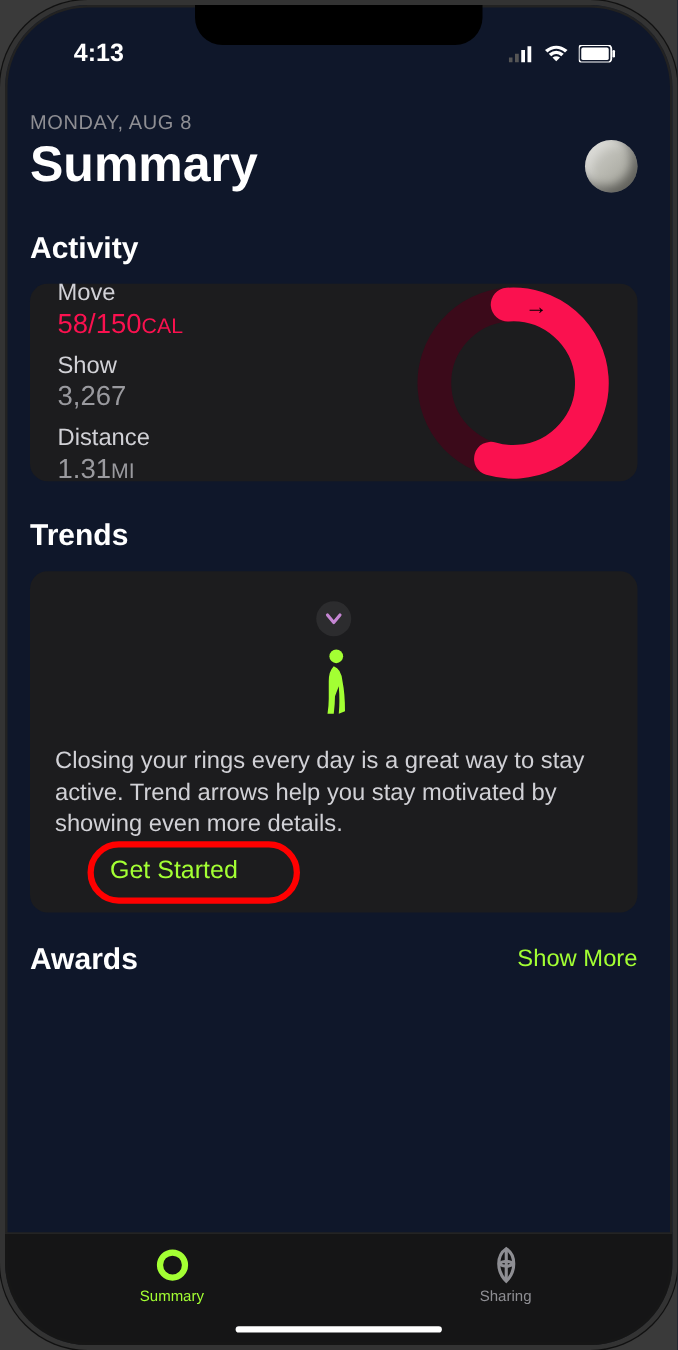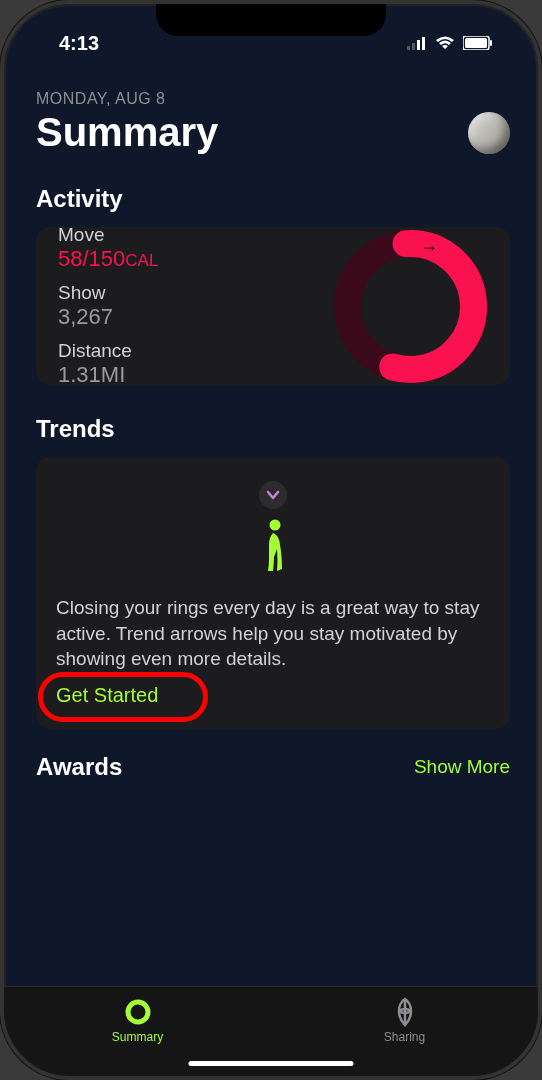--- a/index.html
+++ b/index.html
@@ -17,55 +17,55 @@
       position:absolute; top:0; left:50%; transform:translateX(-50%);
       width:230px; height:32px; background:#000; border-radius:0 0 22px 22px;
       z-index:10;
     }
     .status-bar {
       display:flex; justify-content:space-between; align-items:center;
       padding:18px 45px 0 55px; height:60px; color:#fff;
     }
     .time { font-size:20px; font-weight:600; }
     .status-right { display:flex; gap:8px; align-items:center; }
-    .content { padding:26px 28px 0 32px; color:#fff; height:calc(100% - 60px - 90px); overflow:hidden;}
+    .content { padding:26px 28px 0 20px; color:#fff; height:calc(100% - 60px - 90px); overflow:hidden;}
     .date { color:#8e8e93; font-size:16px; font-weight:500; letter-spacing:0.5px;}
     .header-row { display:flex; justify-content:space-between; align-items:center; margin-top:2px;}
     .title { font-size:40px; font-weight:700; }
     .avatar {
       width:42px; height:42px; border-radius:50%;
       background:linear-gradient(135deg,#d5d5d0,#9a9a90);
       box-shadow:inset -5px -5px 8px rgba(0,0,0,0.4), inset 5px 5px 8px rgba(255,255,255,0.3);
     }
     .section { margin-top:30px;}
     .section-title { font-size:24px; font-weight:700; margin-bottom:14px;}
     .card { background:#1c1c1e; border-radius:14px; padding:22px 22px; }
     .activity-card { display:flex; justify-content:space-between; align-items:center; height:158px;}
     .stats { display:flex; flex-direction:column; gap:10px;}
     .stat-label { font-size:19px; color:#d1d1d6; }
     .move-value { color:#fa114f; font-size:22px; font-weight:500;}
     .move-unit { font-size:17px;}
     .stat-value-grey { color:#9a9a9f; font-size:22px;}
-    .stat-unit-grey { font-size:22px;}
+    .stat-unit-grey { font-size:17px;}
     .ring-wrap { width:155px; height:155px; position:relative;}
     .ring-wrap svg { transform:rotate(-94deg);}
     .ring-arrow {
       position:absolute; top:6px; left:62%; transform:translateX(-50%);
       color:#000; font-size:18px; font-weight:900;
       z-index:2;
     }
     .trends-card { display:flex; flex-direction:column; align-items:center; padding:24px 20px 22px;}
     .chevron-badge {
       width:28px; height:28px; border-radius:50%;
       background:#2c2c2e; display:flex; align-items:center; justify-content:center;
       color:#c586d3; margin-bottom:10px;
     }
     .walker { margin-bottom:14px;}
     .trends-text { color:#d1d1d6; font-size:19px; line-height:1.35; text-align:left; width:100%;}
-    .get-started { color:#a3ff33; font-size:20px; font-weight:400; margin-top:12px; align-self:flex-start; position:relative;}
+    .get-started { color:#a3ff33; font-size:20px; font-weight:400; margin-top:12px; align-self:flex-start; position:relative;margin-left:44px;}
     .red-oval { position:absolute; left:-18px; top:-12px; width:170px; height:50px; border:5px solid #ff0000; border-radius:28px; pointer-events:none;}
     .awards-row { display:flex; justify-content:space-between; align-items:center; margin-top:24px;}
     .show-more { color:#a3ff33; font-size:19px;}
     .tab-bar {
       position:absolute; bottom:0; left:0; right:0; height:90px;
       background:rgba(22,22,22,0.96);
       display:flex; justify-content:space-around; align-items:flex-start;
       padding-top:10px;
       border-top:1px solid #2a2a2a;
     }

